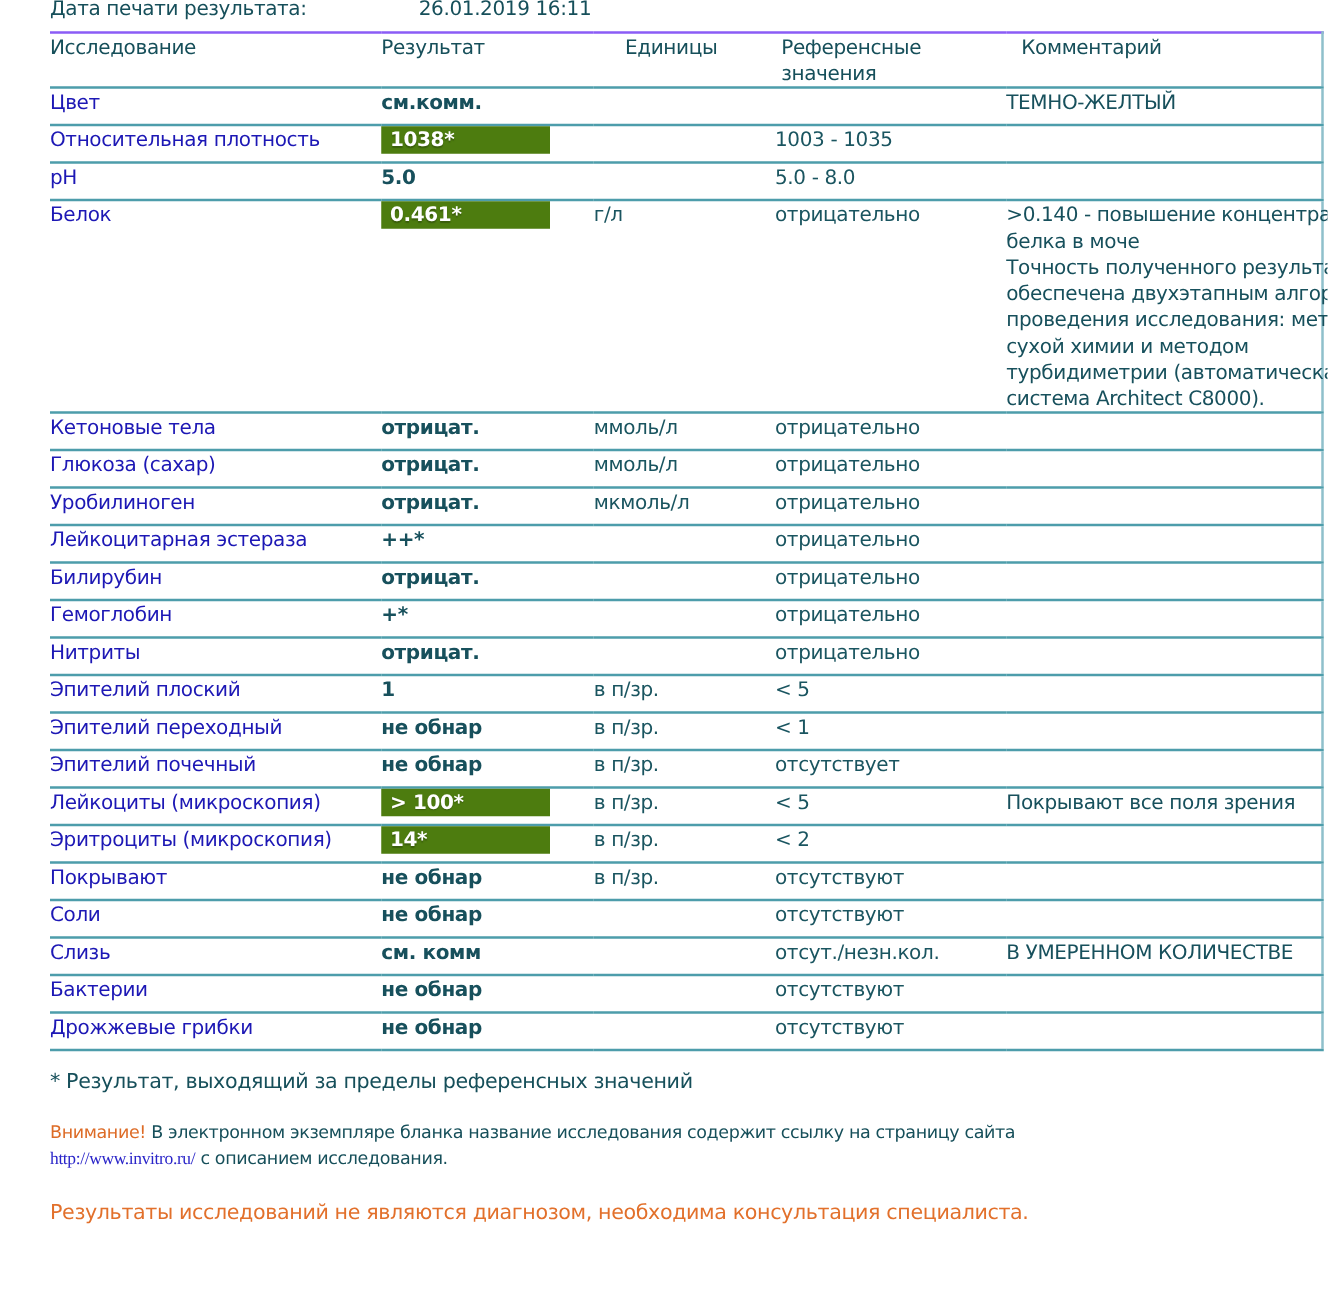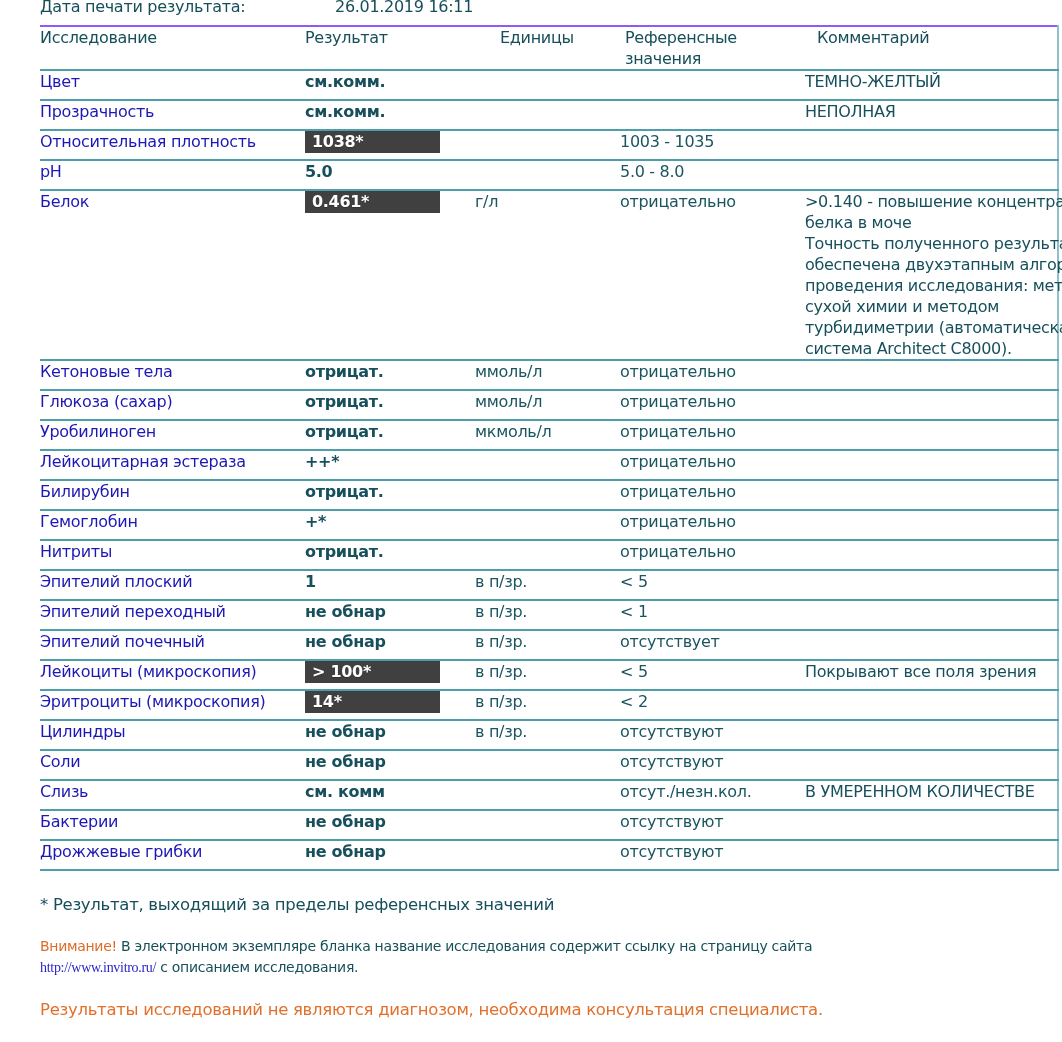--- a/index.html
+++ b/index.html
@@ -37,29 +37,29 @@
   }
   thead th { color: #164f5a; padding-top: 4px; padding-bottom: 5px; line-height: 21px; }
   thead th.h-units { padding-left: 25px; }
   thead th.h-ref { padding-left: 5px; }
   thead th.h-comment { padding-left: 12px; }
   tbody td { height: 30px; box-sizing: border-box; padding-top: 4px; line-height: 21px; }
   td.c-name a { color: #1d18b5; text-decoration: none; white-space: nowrap; }
   td.c-res { padding-left: 4px; }
   td.c-res .res { font-weight: bold; color: #17505c; white-space: nowrap; }
   td.c-res .res.flagged {
-    display: inline-block; min-width: 121px; background: #404040; color: #ffffff;
+    display: inline-block; min-width: 121px; background: #4d7c0f; color: #ffffff;
     padding: 0 7px 1px 7px; margin-top: -1px; text-shadow: 0 1px 1px rgba(0,0,0,0.25);
   }
   td.c-unit { padding-left: 5px; color: #1a5560; white-space: nowrap; }
   td.c-ref { padding-left: 5px; color: #1a5560; white-space: nowrap; }
   td.c-com { padding-left: 2px; color: #17505c; white-space: pre; }
 
   
-  .footnote-star { margin-top: 24px; font-size: 16.5px; letter-spacing: -0.3px; color: #164f5a; }
+  .footnote-star { margin-top: 14px; font-size: 16.5px; letter-spacing: -0.3px; color: #164f5a; }
   .warning-block { margin-top: 22px; font-size: 14px; letter-spacing: -0.3px; line-height: 21px; color: #164f5a; }
   .warning-block .warn-word { color: #dd6b26; }
   .warning-block a { color: #2a25c9; text-decoration: none; font-family: Liberation Serif, serif; }
   .disclaimer { margin-top: 22px; font-size: 16.5px; letter-spacing: -0.3px; color: #e2702b; }
 </style>
 </head>
 <body>
 
 <div class="page">
 
@@ -88,27 +88,20 @@
     </thead>
     <tbody>
         <tr>
       <td class="c-name"><a href="#">Цвет</a></td>
       <td class="c-res"><span class="res">см.комм.</span></td>
       <td class="c-unit"></td>
       <td class="c-ref"></td>
       <td class="c-com">ТЕМНО-ЖЕЛТЫЙ</td>
     </tr>
         <tr>
-      <td class="c-name"><a href="#">Прозрачность</a></td>
-      <td class="c-res"><span class="res">см.комм.</span></td>
-      <td class="c-unit"></td>
-      <td class="c-ref"></td>
-      <td class="c-com">НЕПОЛНАЯ</td>
-    </tr>
-        <tr>
       <td class="c-name"><a href="#">Относительная плотность</a></td>
       <td class="c-res"><span class="res flagged">1038*</span></td>
       <td class="c-unit"></td>
       <td class="c-ref">1003 - 1035</td>
       <td class="c-com"></td>
     </tr>
         <tr>
       <td class="c-name"><a href="#">pH</a></td>
       <td class="c-res"><span class="res">5.0</span></td>
       <td class="c-unit"></td>
@@ -207,21 +200,21 @@
       <td class="c-com">Покрывают все поля зрения</td>
     </tr>
         <tr>
       <td class="c-name"><a href="#">Эритроциты (микроскопия)</a></td>
       <td class="c-res"><span class="res flagged">14*</span></td>
       <td class="c-unit">в п/зр.</td>
       <td class="c-ref">&lt; 2</td>
       <td class="c-com"></td>
     </tr>
         <tr>
-      <td class="c-name"><a href="#">Цилиндры</a></td>
+      <td class="c-name"><a href="#">Покрывают</a></td>
       <td class="c-res"><span class="res">не обнар</span></td>
       <td class="c-unit">в п/зр.</td>
       <td class="c-ref">отсутствуют</td>
       <td class="c-com"></td>
     </tr>
         <tr>
       <td class="c-name"><a href="#">Соли</a></td>
       <td class="c-res"><span class="res">не обнар</span></td>
       <td class="c-unit"></td>
       <td class="c-ref">отсутствуют</td>

